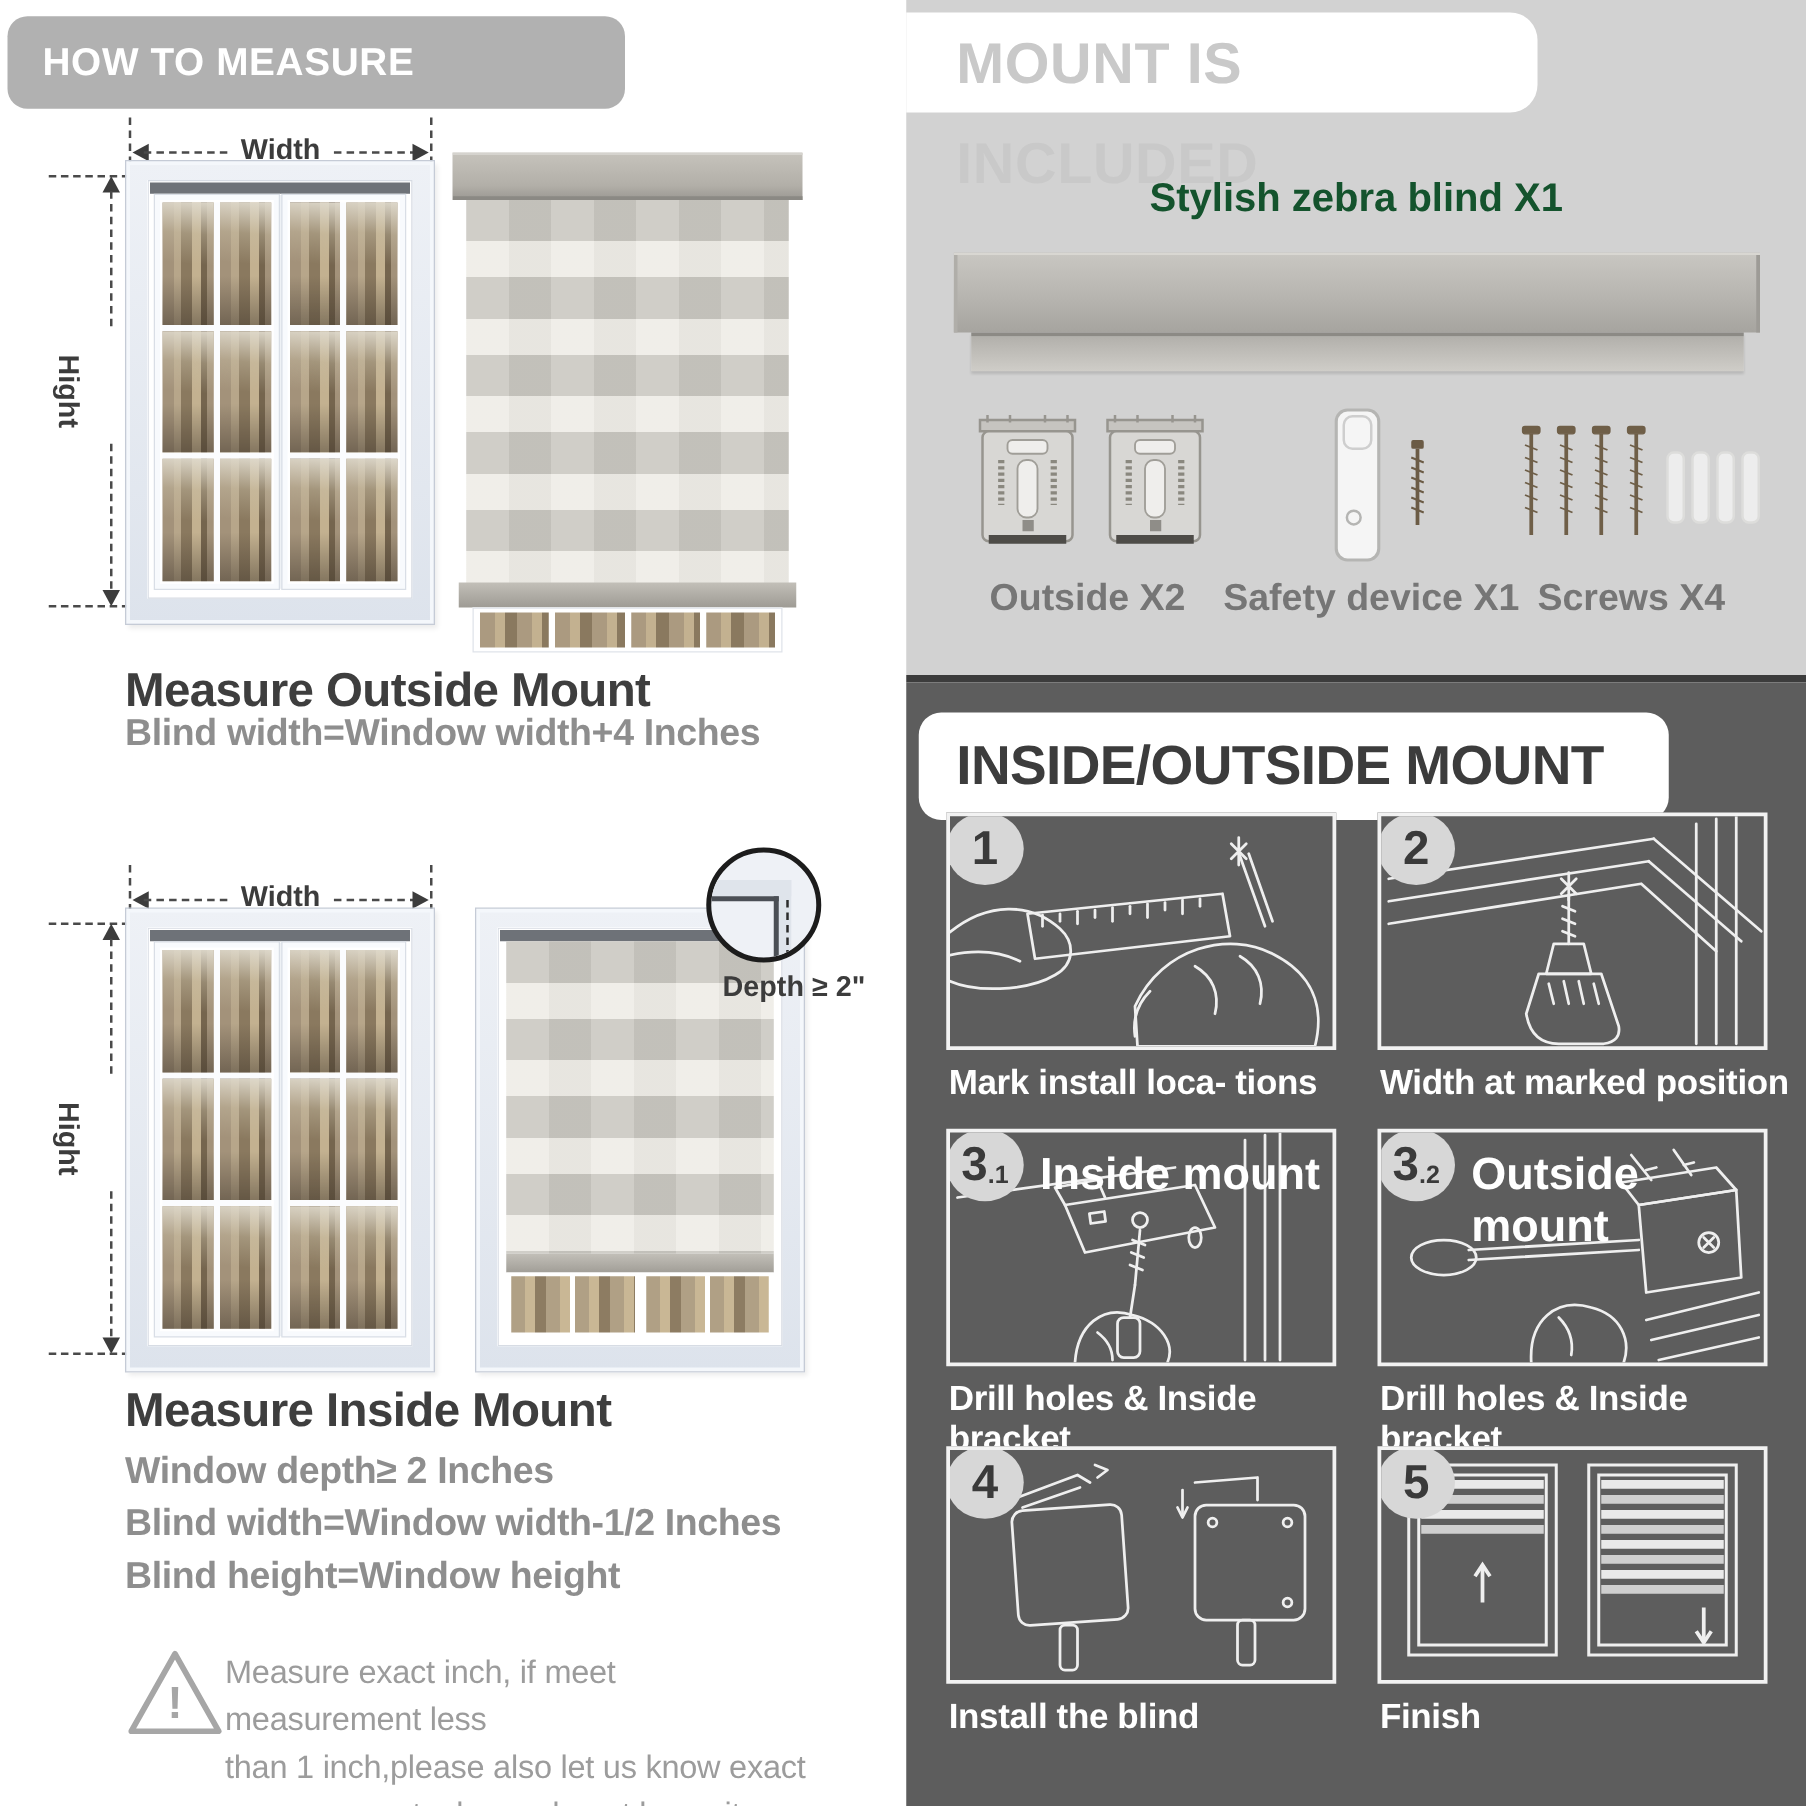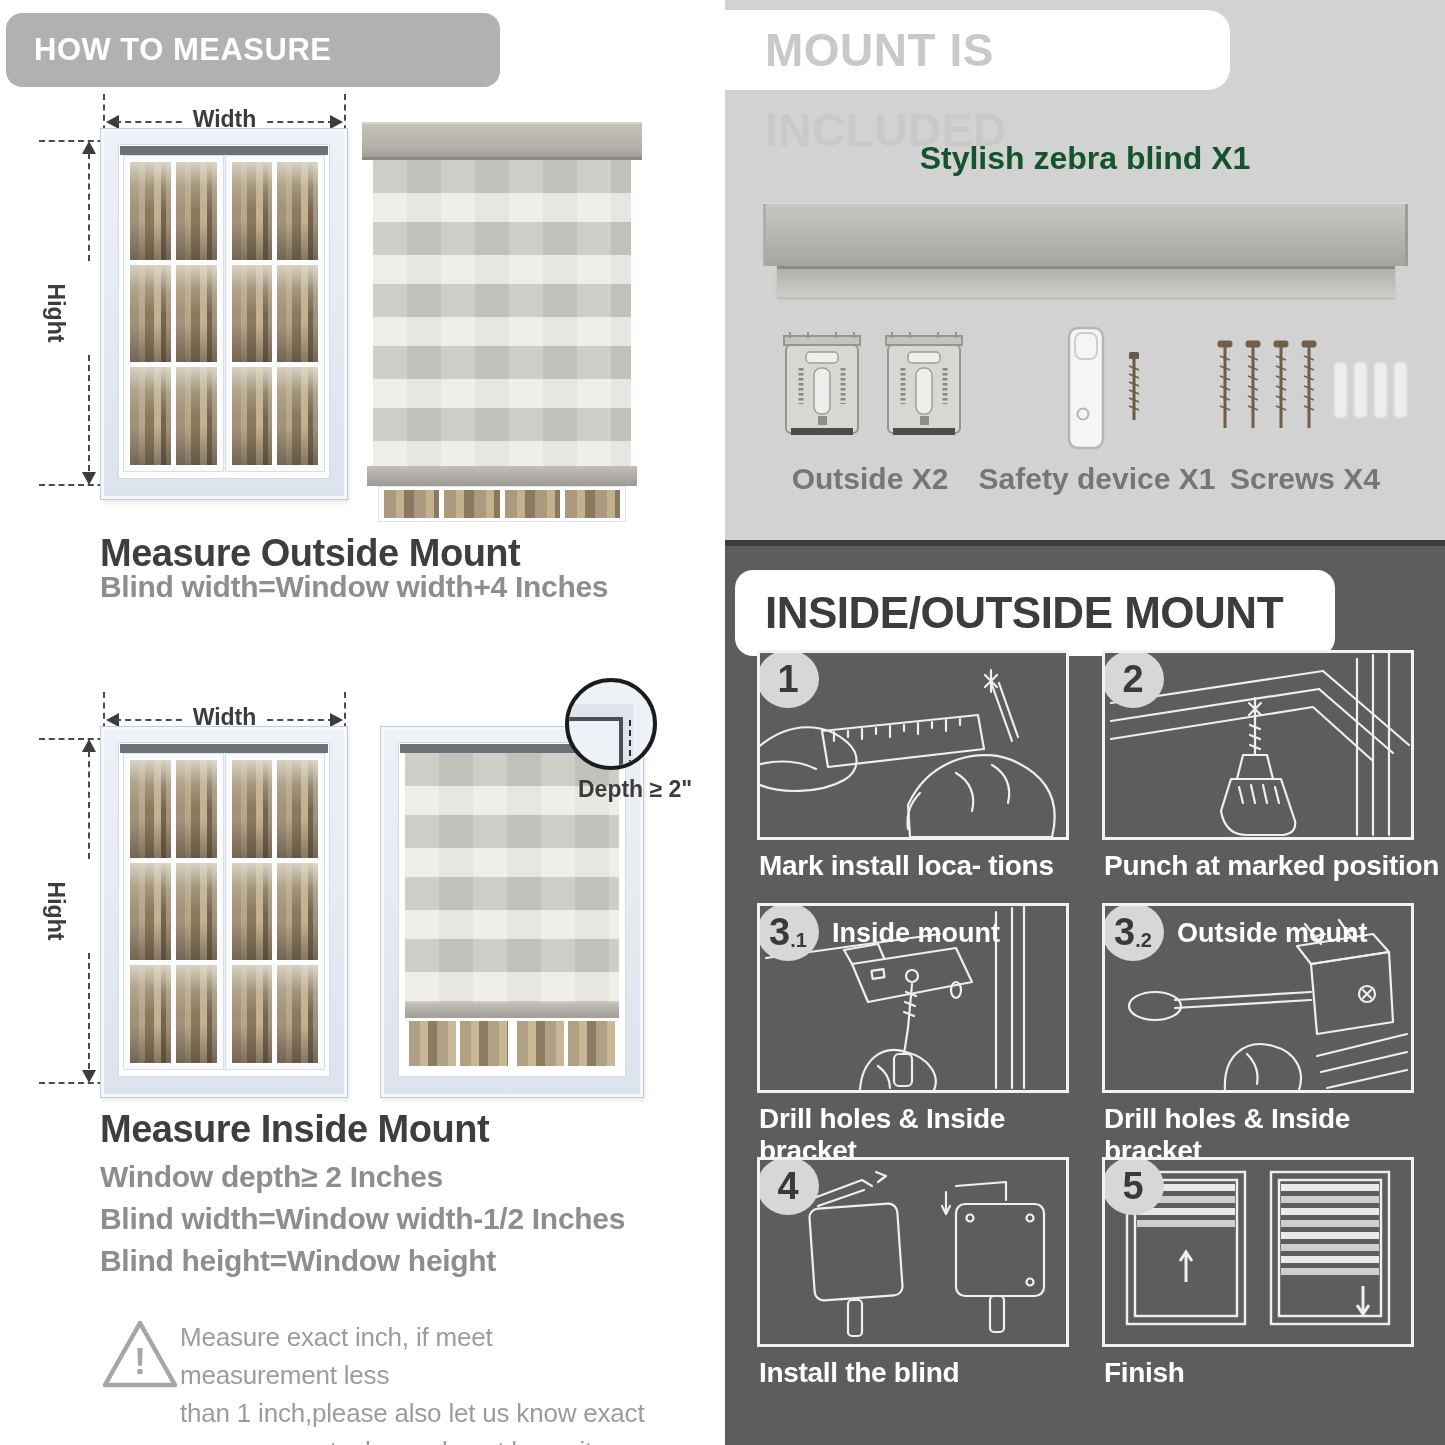--- a/index.html
+++ b/index.html
@@ -115,21 +115,21 @@
   .banner-white2{position:absolute;left:10px;top:24px;width:600px;height:86px;background:#ffffff;
     border-radius:18px;color:#3c3c3c;font-size:44px;font-weight:bold;line-height:86px;
     padding-left:30px;box-sizing:border-box;letter-spacing:-.5px;}
   .tile{position:absolute;width:312px;height:190px;border:3px solid #f2f2f2;box-sizing:border-box;
     overflow:hidden;background:#5d5d5d;}
   .tile svg{position:absolute;left:0;top:0;}
   .badge{position:absolute;left:-3px;top:-3px;width:62px;height:58px;background:#d7d7d7;
     border-radius:50%;color:#3a3a3a;font-size:38px;font-weight:bold;
     display:flex;align-items:center;justify-content:center;}
   .badge .sub{font-size:20px;margin-top:16px;}
-  .tile-title{position:absolute;left:72px;top:12px;color:#ffffff;font-size:27px;font-weight:bold;}
+  .tile-title{position:absolute;left:72px;top:12px;color:#ffffff;font-size:36px;font-weight:bold;}
   .tile-caption{position:absolute;width:340px;color:#ffffff;font-size:28px;font-weight:bold;letter-spacing:-.3px;}
 </style>
 </head>
 <body>
 
 <div id="canvas">
 
   <div class="left-half">
 
     <div class="banner-gray">
@@ -440,21 +440,21 @@
         <path d="M126 126 L176 126 L190 168 Q192 180 178 182 L142 182 Q120 182 116 158 Z"></path>
         <line x1="134" y1="134" x2="138" y2="150"></line>
           <line x1="146" y1="132" x2="150" y2="150"></line>
         <line x1="158" y1="132" x2="162" y2="150"></line>
           <line x1="170" y1="134" x2="174" y2="150"></line>
       </svg>
       <div class="badge">
         <span>2</span>
       </div>
     </div>
-    <div class="tile-caption" style="left:379px;top:304px;">Punch at  marked position</div>
+    <div class="tile-caption" style="left:379px;top:304px;">Width at  marked position</div>
 
     <div class="tile" style="left:32px;top:357px;">
       <svg width="306" height="184" viewBox="0 0 306 184" fill="none" stroke="#efefef" stroke-width="2.2" stroke-linecap="round" stroke-linejoin="round">
         <line x1="6" y1="52" x2="180" y2="28"></line>
         <line x1="236" y1="6" x2="236" y2="182"></line>
         <line x1="252" y1="2" x2="252" y2="182"></line>
         <line x1="264" y1="0" x2="264" y2="182"></line>
         <polygon points="92,58 196,42 212,76 108,96"></polygon>
         <polyline points="92,58 84,44 118,38 124,52"></polyline>
         <rect x="112" y="64" width="12" height="8" transform="rotate(-8 118 68)"></rect>

